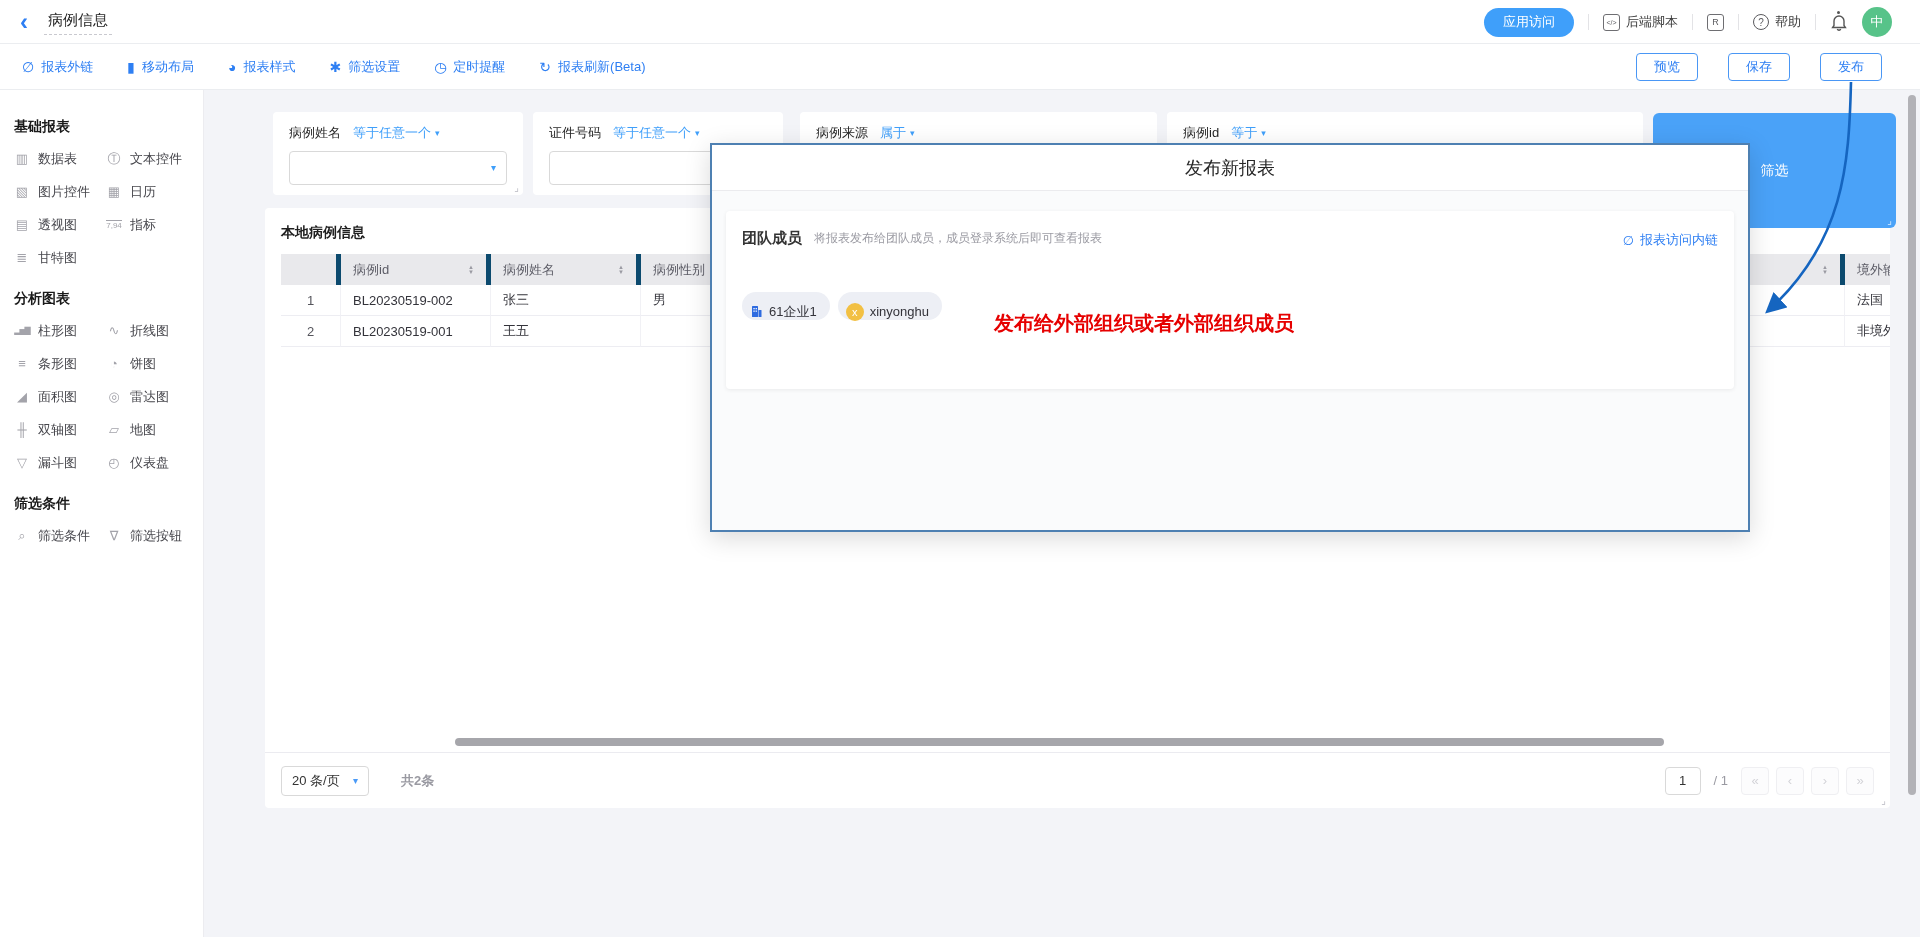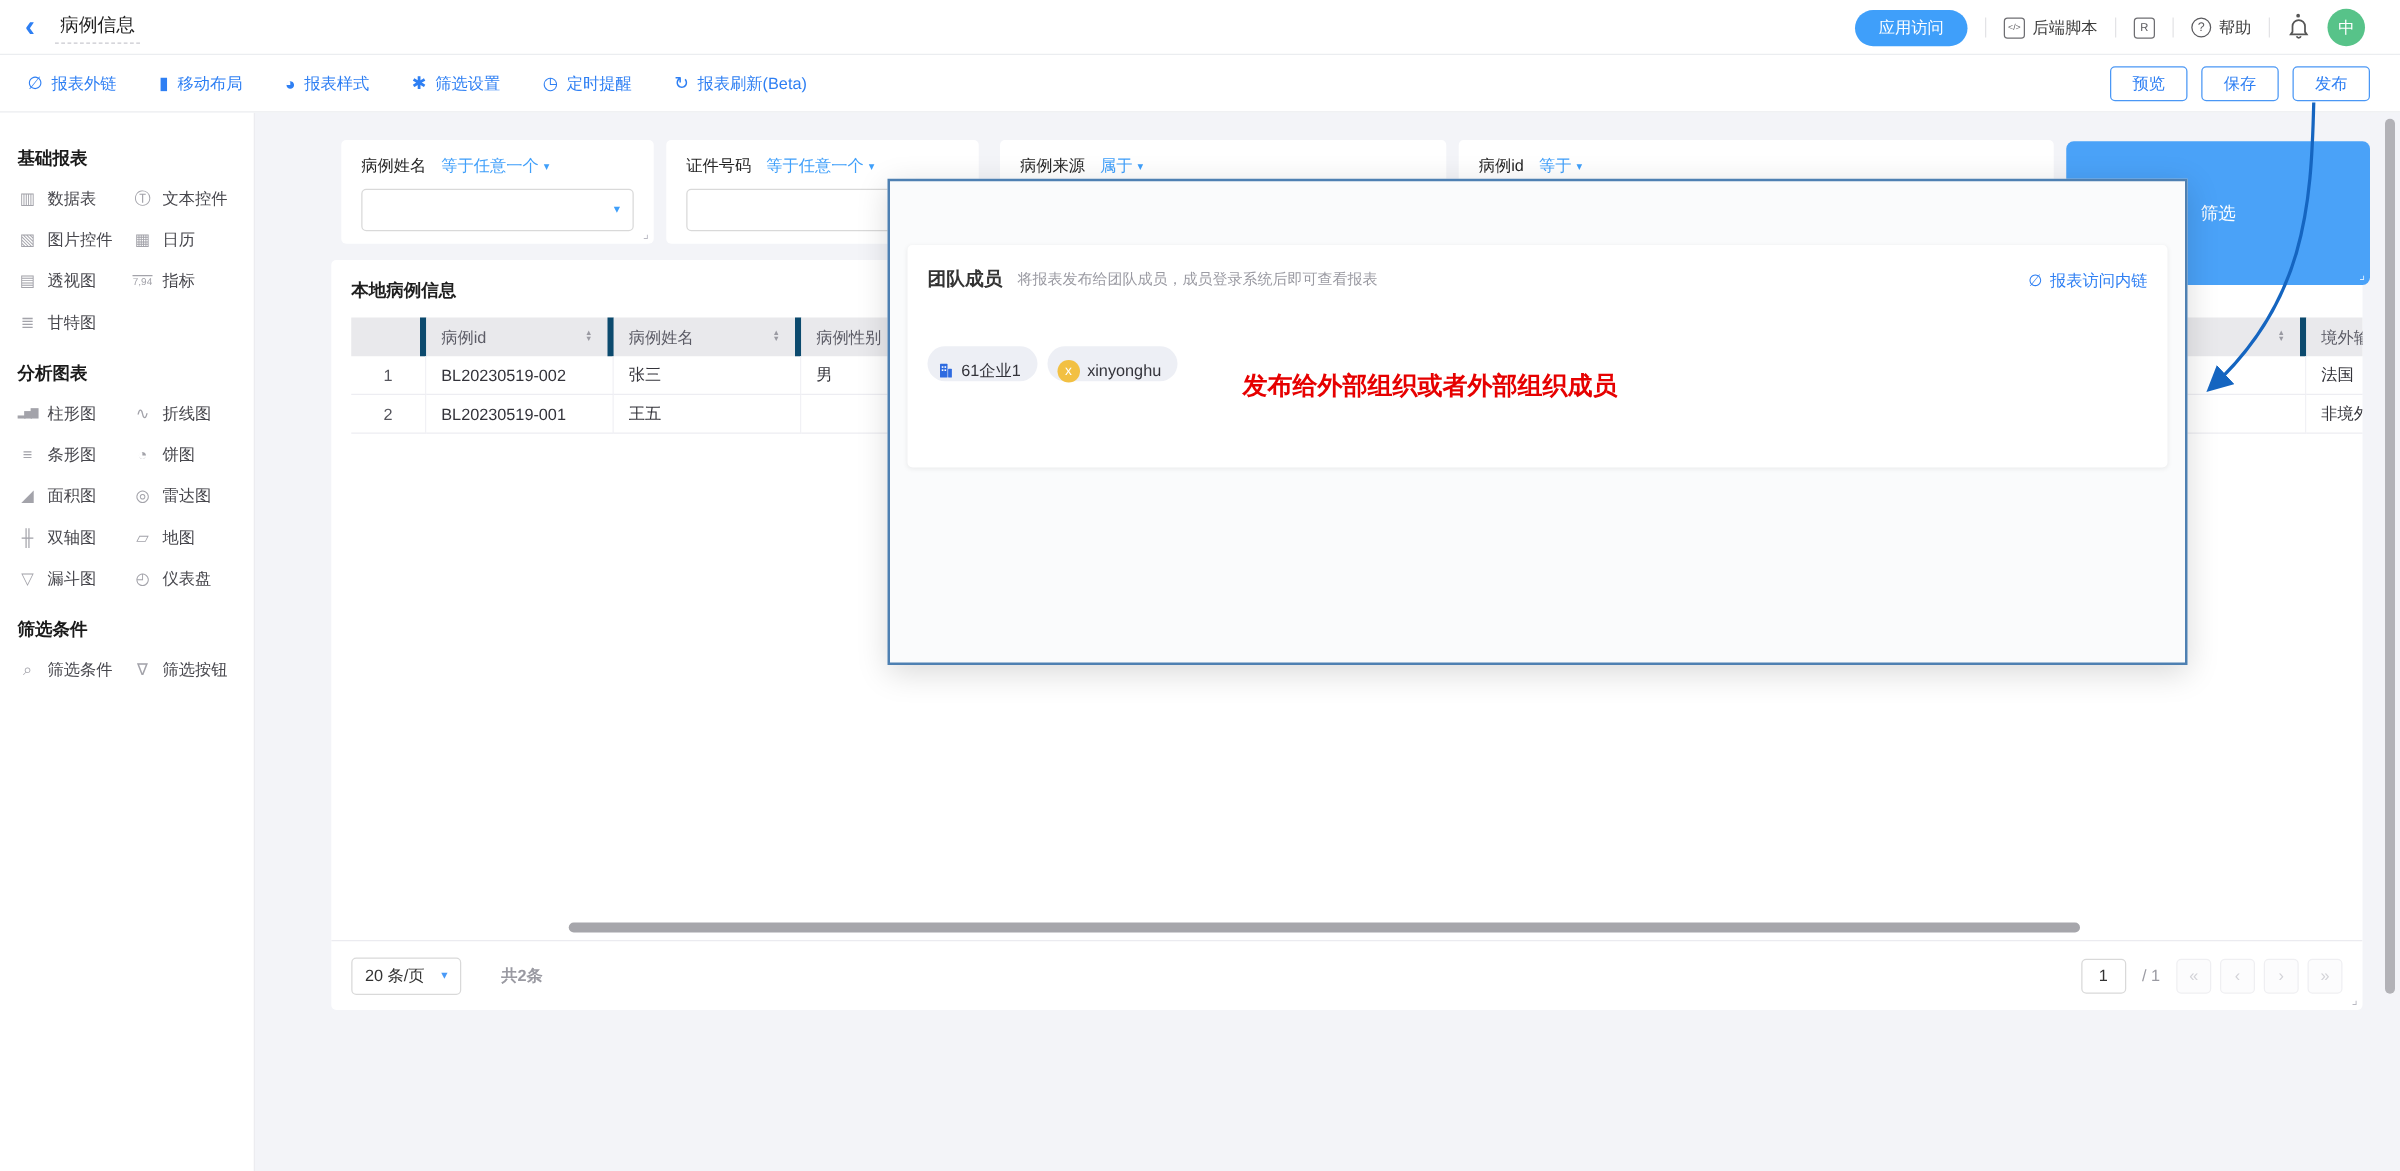--- a/index.html
+++ b/index.html
@@ -18,21 +18,21 @@
   .circle-ic { width:16px; height:16px; border:1.3px solid #5a5a5e; border-radius:50%; display:inline-flex; align-items:center; justify-content:center; font-size:10px; color:#5a5a5e; }
   .bell-wrap { position:relative; width:18px; height:20px; cursor:pointer; }
   .bell-dot { position:absolute; top:-1px; left:7px; width:3px; height:3px; border-radius:50%; background:#555; }
   .avatar { width:30px; height:30px; border-radius:50%; background:#57c389; color:#fff; display:flex; align-items:center; justify-content:center; font-size:13px; cursor:pointer; }
 
   
   .toolbar { position:absolute; left:0; top:44px; width:1920px; height:46px; background:#fff; border-bottom:1px solid #ebedf0; z-index:20; display:flex; align-items:center; }
   .tb-items { display:flex; align-items:center; gap:34px; margin-left:22px; }
   .tb-item { color:#2e7ff3; display:flex; align-items:center; gap:7px; font-size:13px; cursor:pointer; }
   .tb-item .ic { font-size:14px; }
-  .tb-btns { position:absolute; right:24px; display:flex; gap:11px; }
+  .tb-btns { position:absolute; right:38px; display:flex; gap:30px; }
   .ol-btn { width:62px; height:28px; background:#fff; border:1px solid #4a97f5; color:#2e7ff3; border-radius:4px; font-size:13px; cursor:pointer; }
 
   
   .sidebar { position:absolute; left:0; top:90px; width:204px; height:847px; background:#fff; border-right:1px solid #ececf0; z-index:15; padding:14px 0 0 14px; }
   .sb-group-title { font-size:14px; font-weight:bold; color:#1a1a1a; margin:16px 0 6px; }
   .sb-grid { display:grid; grid-template-columns:92px 92px; }
   .sb-item { display:flex; align-items:center; gap:8px; height:33px; color:#47474d; cursor:pointer; }
   .sb-item .ic { color:#a3a3aa; font-size:13px; width:16px; text-align:center; flex:none; }
   .sb-item .ic.num { font-size:8px; border-top:1px solid #a3a3aa; letter-spacing:0; }
   .sb-item .ic.mini { font-size:8px; letter-spacing:-1px; }
@@ -67,21 +67,21 @@
   .psel .caret { color:#4a9af7; font-size:10px; }
   .ptotal { color:#9a9aa2; margin-left:32px;font-weight:bold; }
   .pager { position:absolute; right:16px; display:flex; align-items:center; gap:7px; }
   .pg-input { width:36px; height:28px; border:1px solid #d9d9d9; border-radius:4px; display:flex; align-items:center; justify-content:center; color:#333; }
   .pg-of { color:#9a9aa2; margin:0 6px; }
   .pg-btn { width:28px; height:28px; border:1px solid #efeff2; border-radius:4px; background:#fcfcfd; color:#d3d3d8; font-size:13px; display:flex; align-items:center; justify-content:center; cursor:pointer; }
 
   
   .modal { position:absolute; left:710px; top:143px; width:1040px; height:389px; background:#fafbfc; border:2px solid #4e80b2; box-shadow:0 6px 24px rgba(0,0,0,.15); z-index:50; }
   .modal-header { height:46px; background:#fff; border-bottom:1px solid #ebebee; display:flex; align-items:center; justify-content:center; font-size:18px; color:#262626; }
-  .modal-card { position:absolute; left:14px; right:14px; top:51px; height:178px; background:#fff; border-radius:4px; box-shadow:0 1px 4px rgba(0,0,0,.07); padding:18px 16px; }
+  .modal-card { position:absolute; left:14px; right:14px; top:66px; height:178px; background:#fff; border-radius:4px; box-shadow:0 1px 4px rgba(0,0,0,.07); padding:18px 16px; }
   .mc-row1 { display:flex; align-items:center; }
   .mc-title { font-size:15px; font-weight:bold; color:#333; }
   .mc-desc { font-size:12px; color:#9a9aa2; margin-left:12px; }
   .mc-link { position:absolute; right:16px; top:20px; color:#2e7ff3; display:flex; align-items:center; gap:6px; cursor:pointer; font-size:13px; }
   .chips-row { display:flex; align-items:center; margin-top:26px; gap:8px; }
   .chip { height:28px; background:#edeff5; border-radius:14px; display:flex; align-items:center; gap:6px; padding:12px 13px 0 8px; color:#33333a; cursor:pointer; }
   .chip-avatar { width:18px; height:18px; border-radius:50%; background:#f2c043; color:#fff; font-size:11px; display:flex; align-items:center; justify-content:center; }
   .annotation { font-family:"Liberation Serif","DejaVu Serif",serif; font-weight:bold; color:#e60000; font-size:20px; margin-left:44px;margin-top:36px; }
 
   .vscroll { position:absolute; left:1908px; top:95px; width:8px; height:700px; border-radius:4px; background:#b2b2b7; z-index:40; cursor:pointer; }
@@ -362,20 +362,21 @@
       <span class="pg-btn">›</span>
       <span class="pg-btn">»</span>
     </div>
   </div>
   <span class="resize">⌟</span>
 </div>
 
 <div class="vscroll"></div>
 
 <div class="modal">
+  <div class="modal-header">发布新报表</div>
   <div class="modal-card">
     <div class="mc-row1">
       <span class="mc-title">团队成员</span>
       <span class="mc-desc">将报表发布给团队成员，成员登录系统后即可查看报表</span>
     </div>
     <span class="mc-link">
       <span>∅</span>
       <span>报表访问内链</span>
     </span>
     <div class="chips-row">

